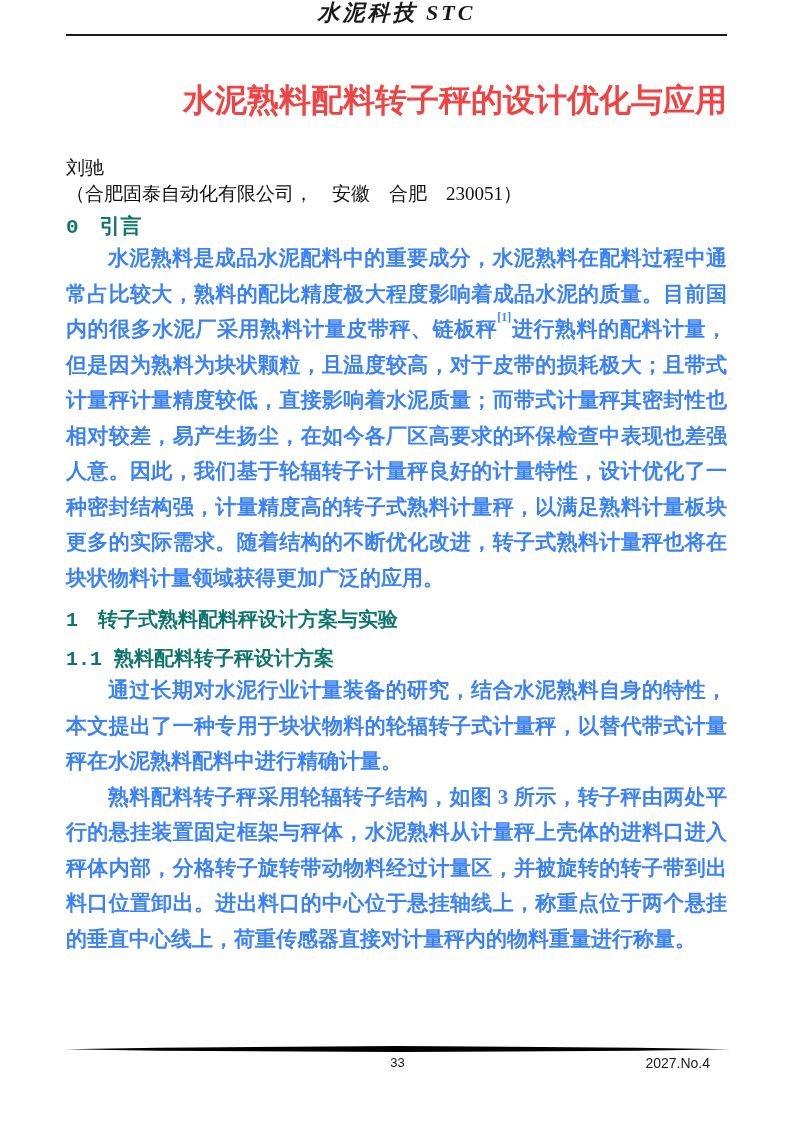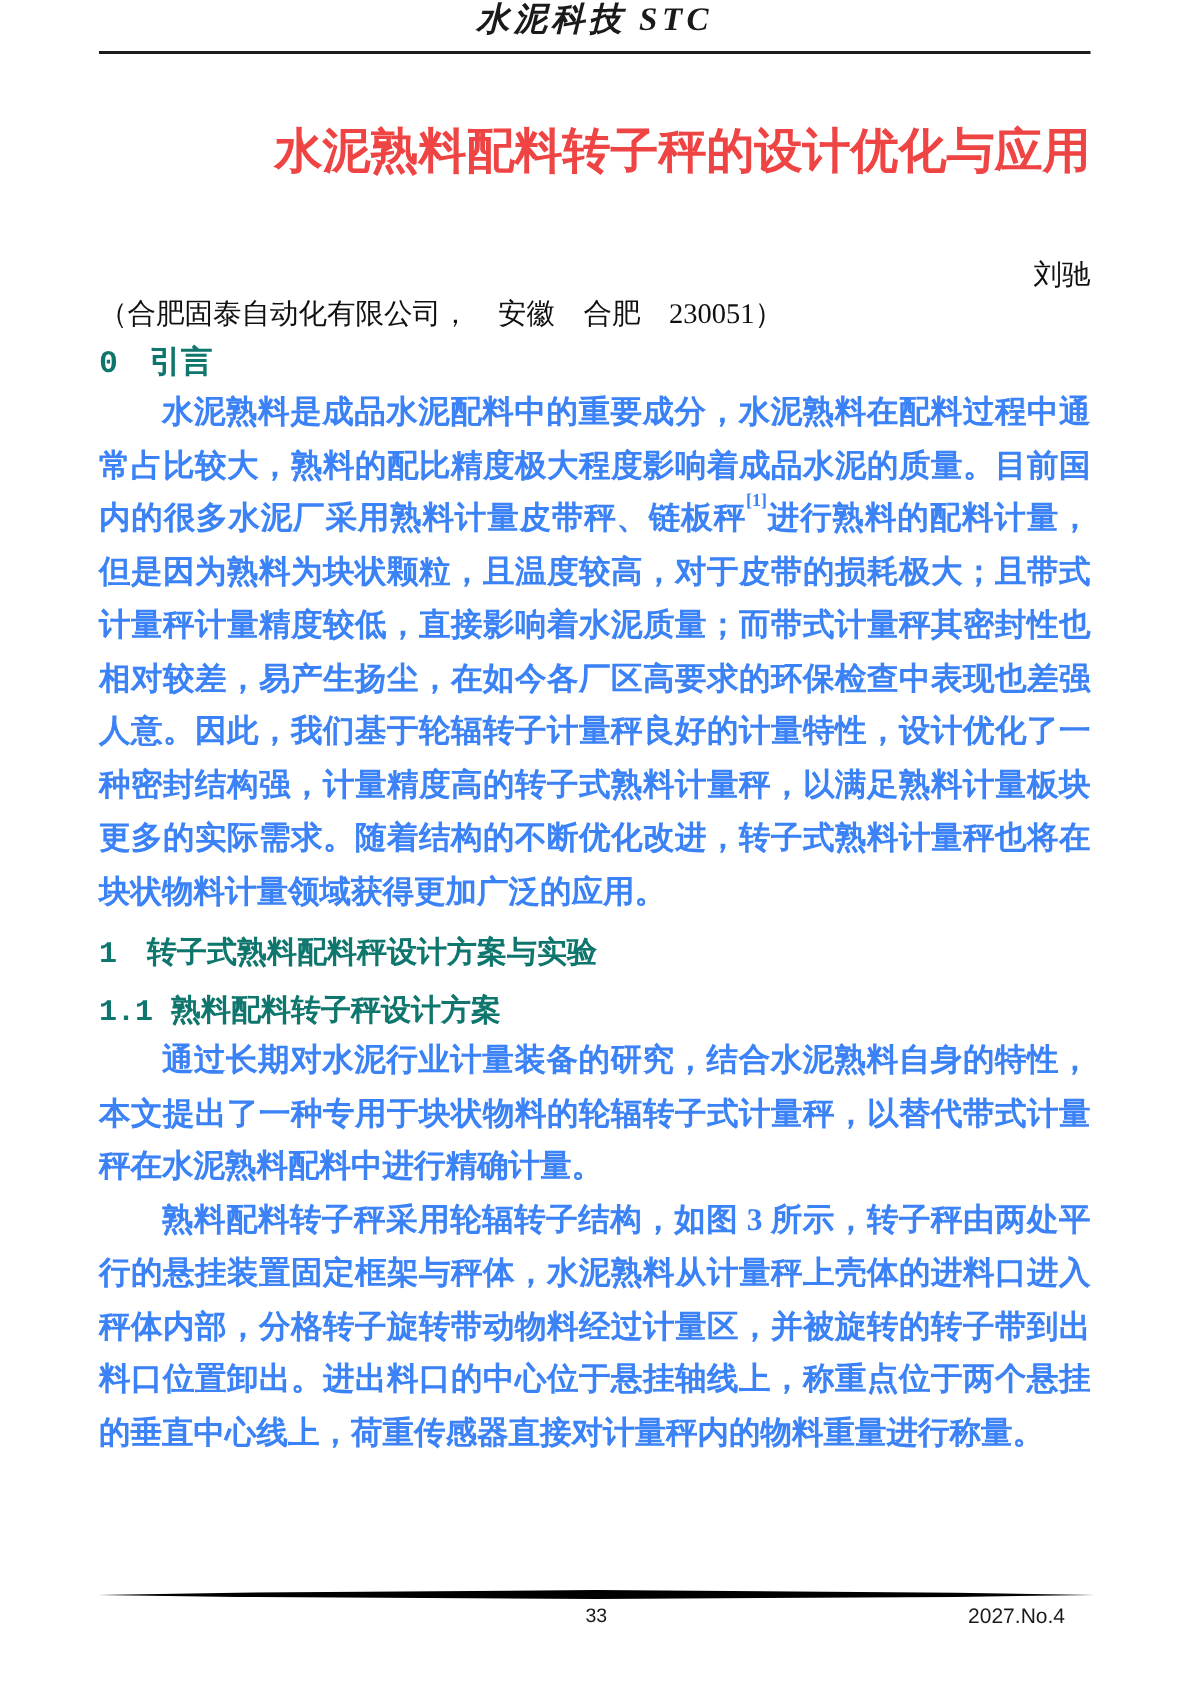--- a/index.html
+++ b/index.html
@@ -37,22 +37,22 @@
   .article-title {
     margin: 44px 0 0 0;
     text-align: right;
     font-family: "Liberation Sans", "DejaVu Sans", sans-serif;
     font-size: 32px;
     line-height: 40px;
     font-weight: 700;
     color: #ef4444;
   }
   .article-author {
-    margin-top: 52px;
-    text-align: right;
+    margin-top: 36px;
+    text-align: left;
     font-size: 19px;
     line-height: 24px;
   }
   .article-affiliation {
     margin-top: 2px;
     font-size: 19px;
     line-height: 24px;
   }
   .sec-heading {
     font-family: Liberation Mono, monospace;
@@ -89,21 +89,20 @@
     font-size: 12px;
     line-height: 0;
     position: relative;
     top: -0.55em;
   }
   .page-footer {
     position: absolute;
     left: 65px;
     right: 63px;
     top: 1046px;
-    margin-top: 14px;
   }
   .footer-rule {
     height: 6px;
     background: #000000;
     clip-path: polygon(0 55%, 14% 30%, 50% 0, 86% 30%, 100% 55%, 86% 78%, 50% 100%, 14% 78%);
   }
   .footer-row {
     position: relative;
     margin-top: 3px;
     height: 20px;

